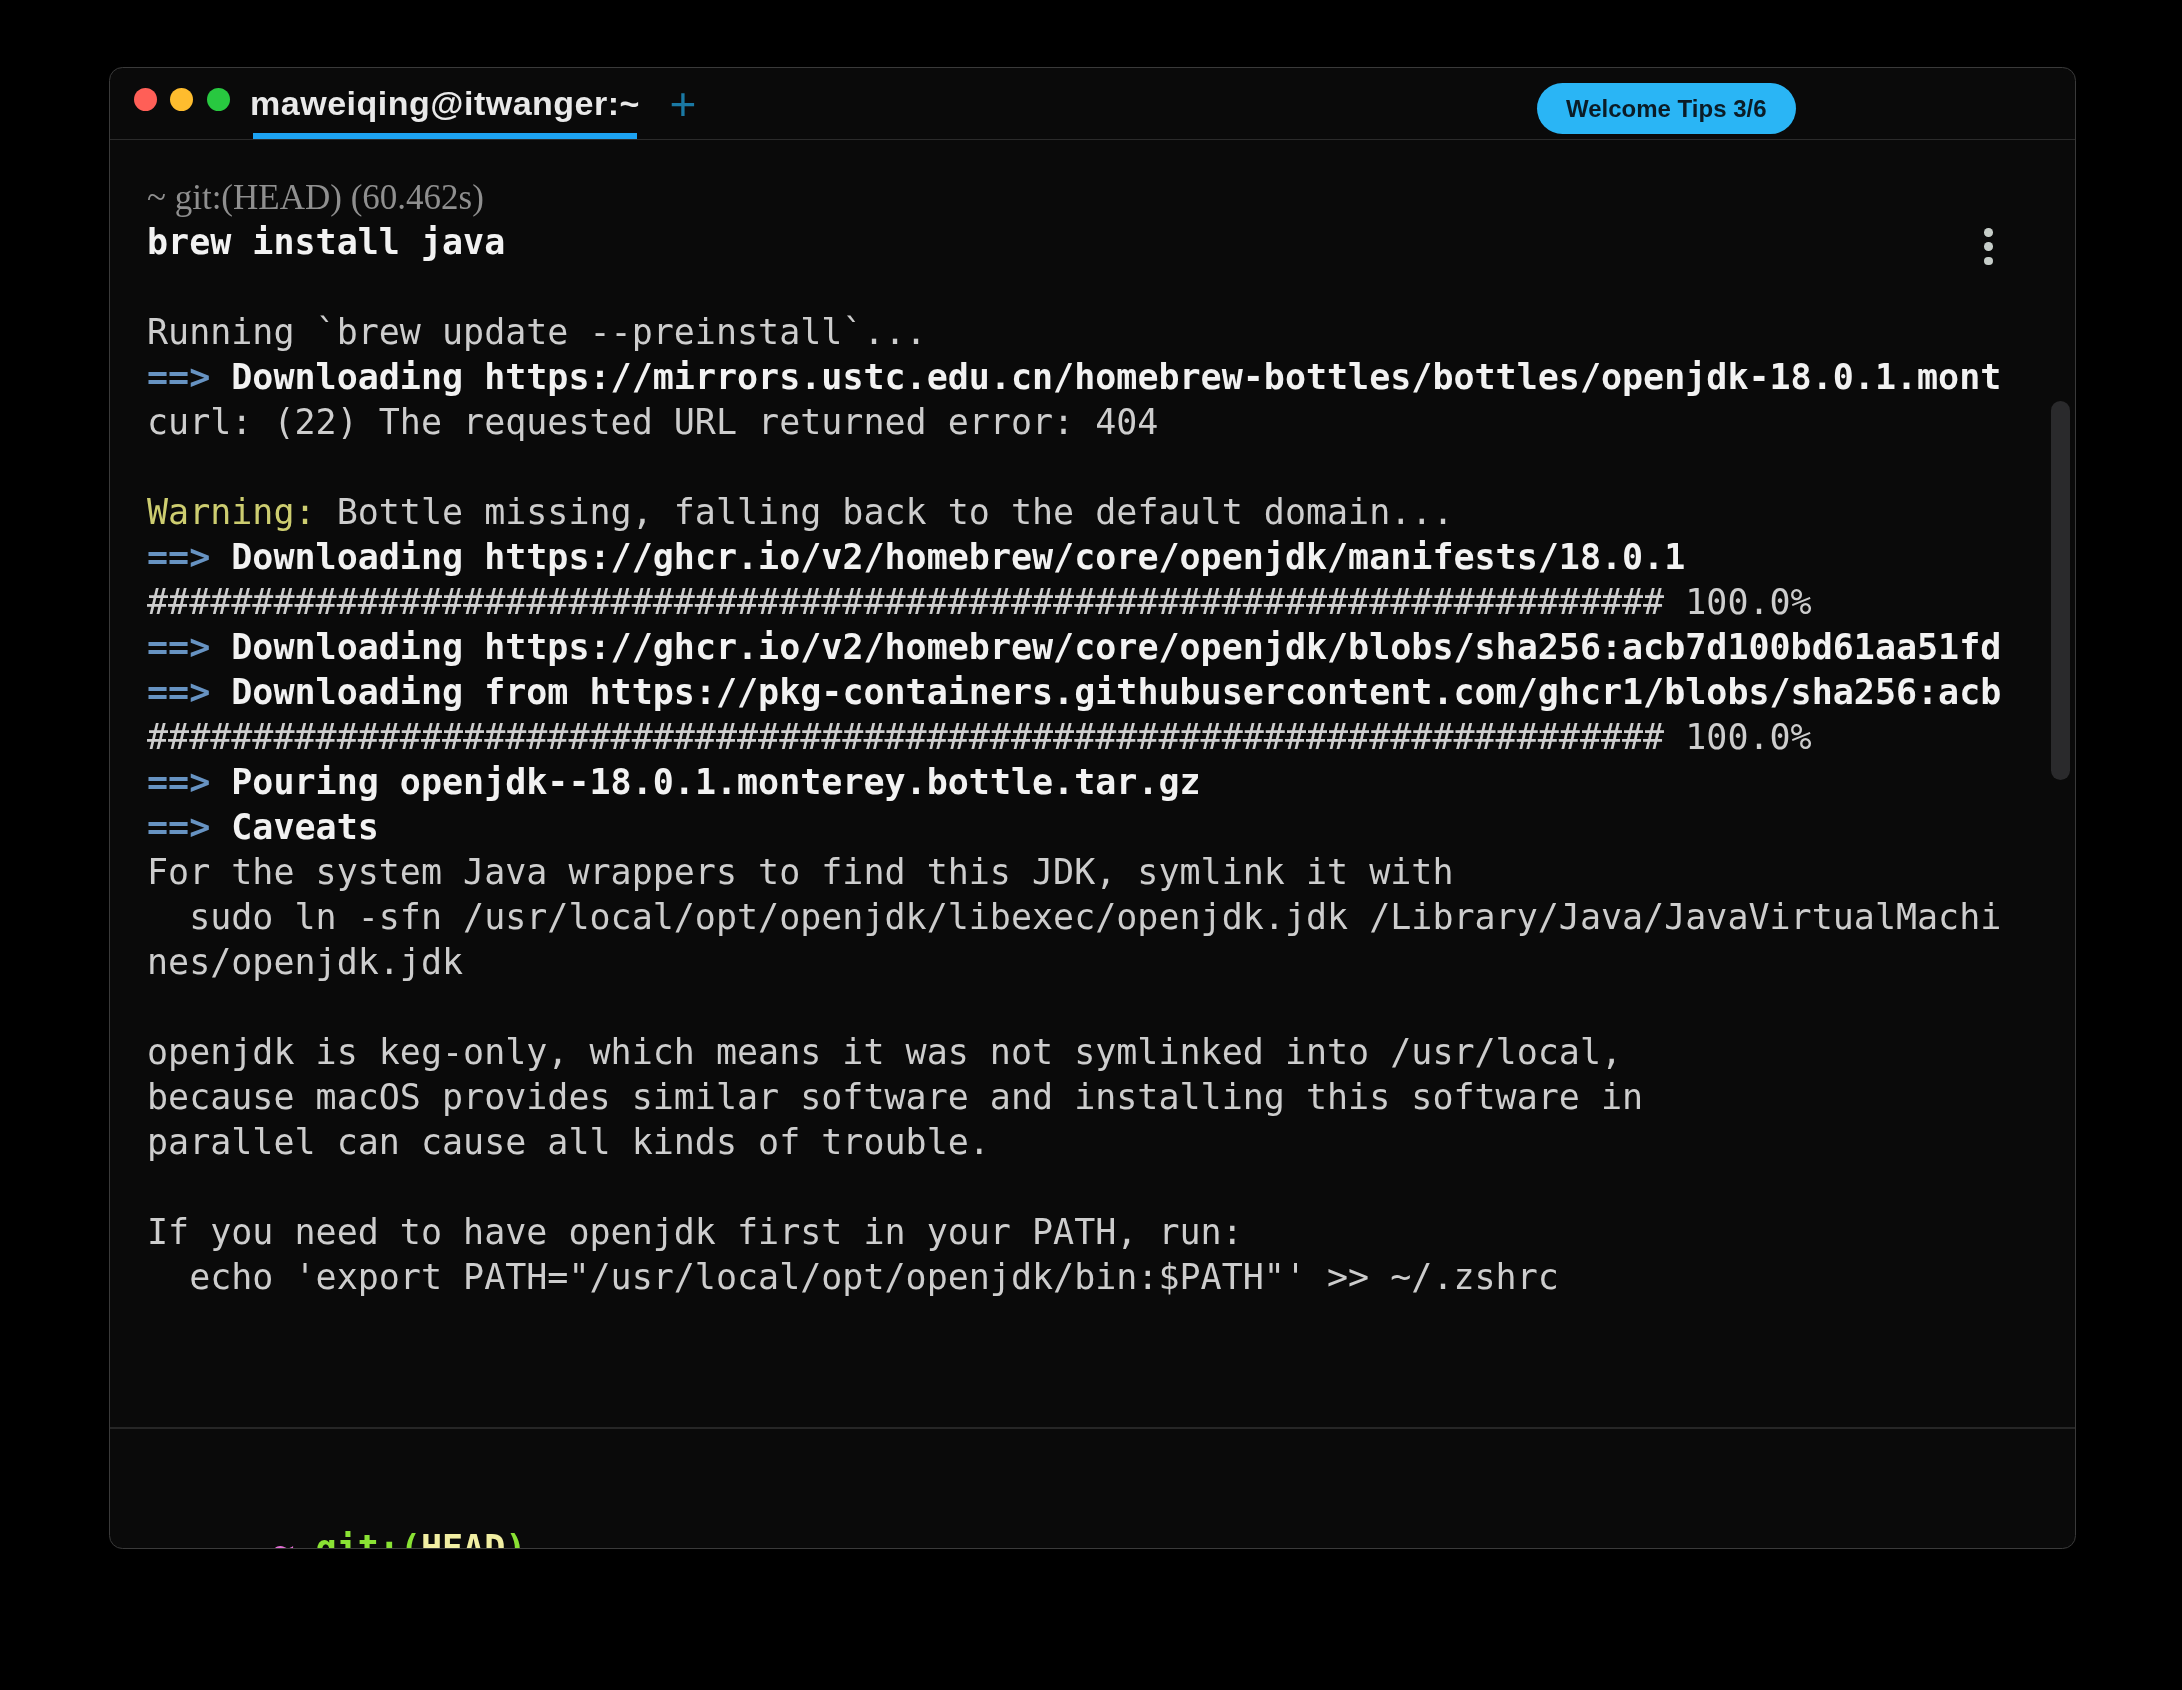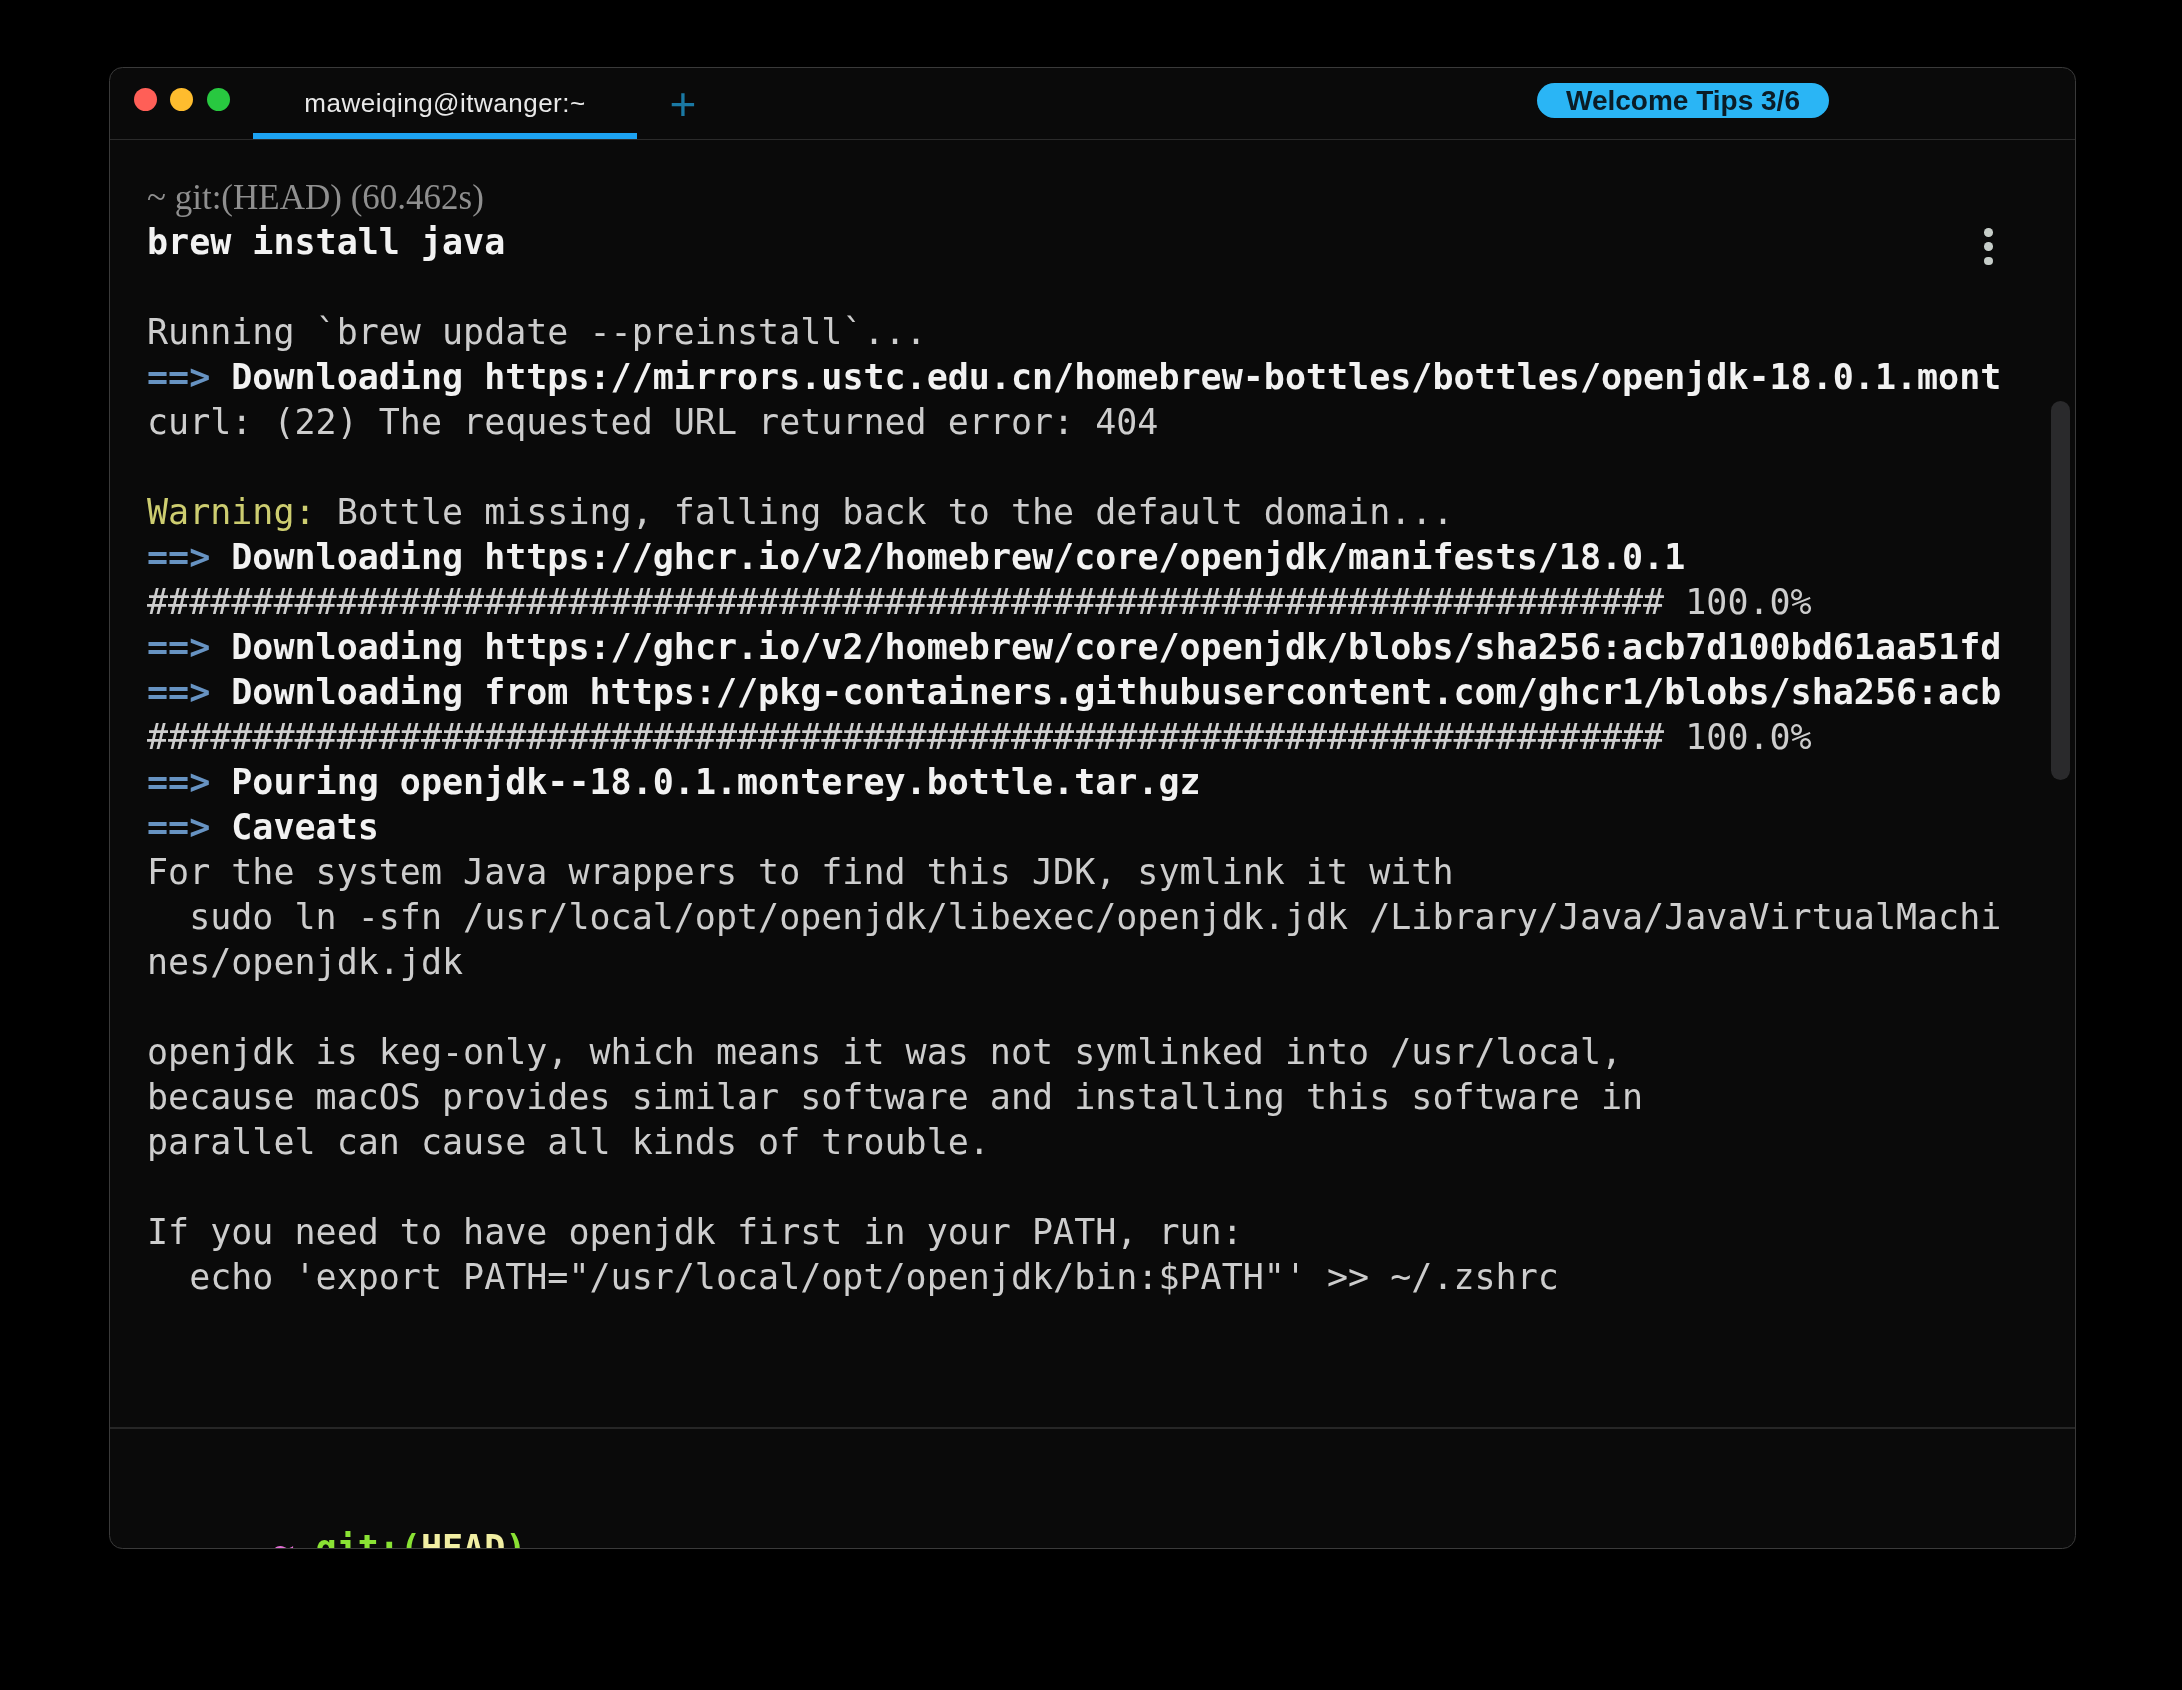--- a/index.html
+++ b/index.html
@@ -47,37 +47,37 @@
   }
   .light{width:23px;height:23px;border-radius:50%;}
   .light.red{background:#ff5f57;}
   .light.yellow{background:#febc2e;}
   .light.green{background:#28c840;}
   .tab{
     position:absolute;left:143px;top:0;width:384px;height:100%;
     display:flex;align-items:center;justify-content:center;
   }
   .tab-title{
-    color:#e9e9e9;font-weight:normal;font-size:26px;letter-spacing:0.5px;
+    color:#e9e9e9;font-weight:bold;font-size:34px;letter-spacing:0.5px;
   }
   .tab-underline{
     position:absolute;left:143px;bottom:0;width:384px;height:5.8px;
     background:var(--tab-underline);
   }
   .newtab{
     position:absolute;left:544px;top:0;width:58px;height:100%;
     display:flex;align-items:center;justify-content:center;
     color:var(--plus);font-size:46px;font-weight:100;line-height:1;
     cursor:default;
   }
   .pill-tips{
-    position:absolute;left:1427px;top:15.4px;height:35px;
+    position:absolute;left:1427px;top:15.4px;height:51px;
     display:flex;align-items:center;padding:0 29px;
     background:var(--tips-bg);border-radius:26px;
-    color:var(--tips-fg);font-size:28px;font-weight:bold;
+    color:var(--tips-fg);font-size:24px;font-weight:bold;
   }
   .pill-update{
     position:absolute;left:1676px;top:12.5px;height:56px;
     display:flex;align-items:center;gap:23px;padding:0 21px 0 29px;
     border:2.9px solid var(--update-border);border-radius:29px;
     color:var(--update);font-size:27px;font-weight:bold;
     background:transparent;
   }
   .kebab{display:flex;flex-direction:column;gap:5.8px;align-items:center;}
   .kebab .dot{width:7.7px;height:7.7px;border-radius:50%;background:var(--update);}

